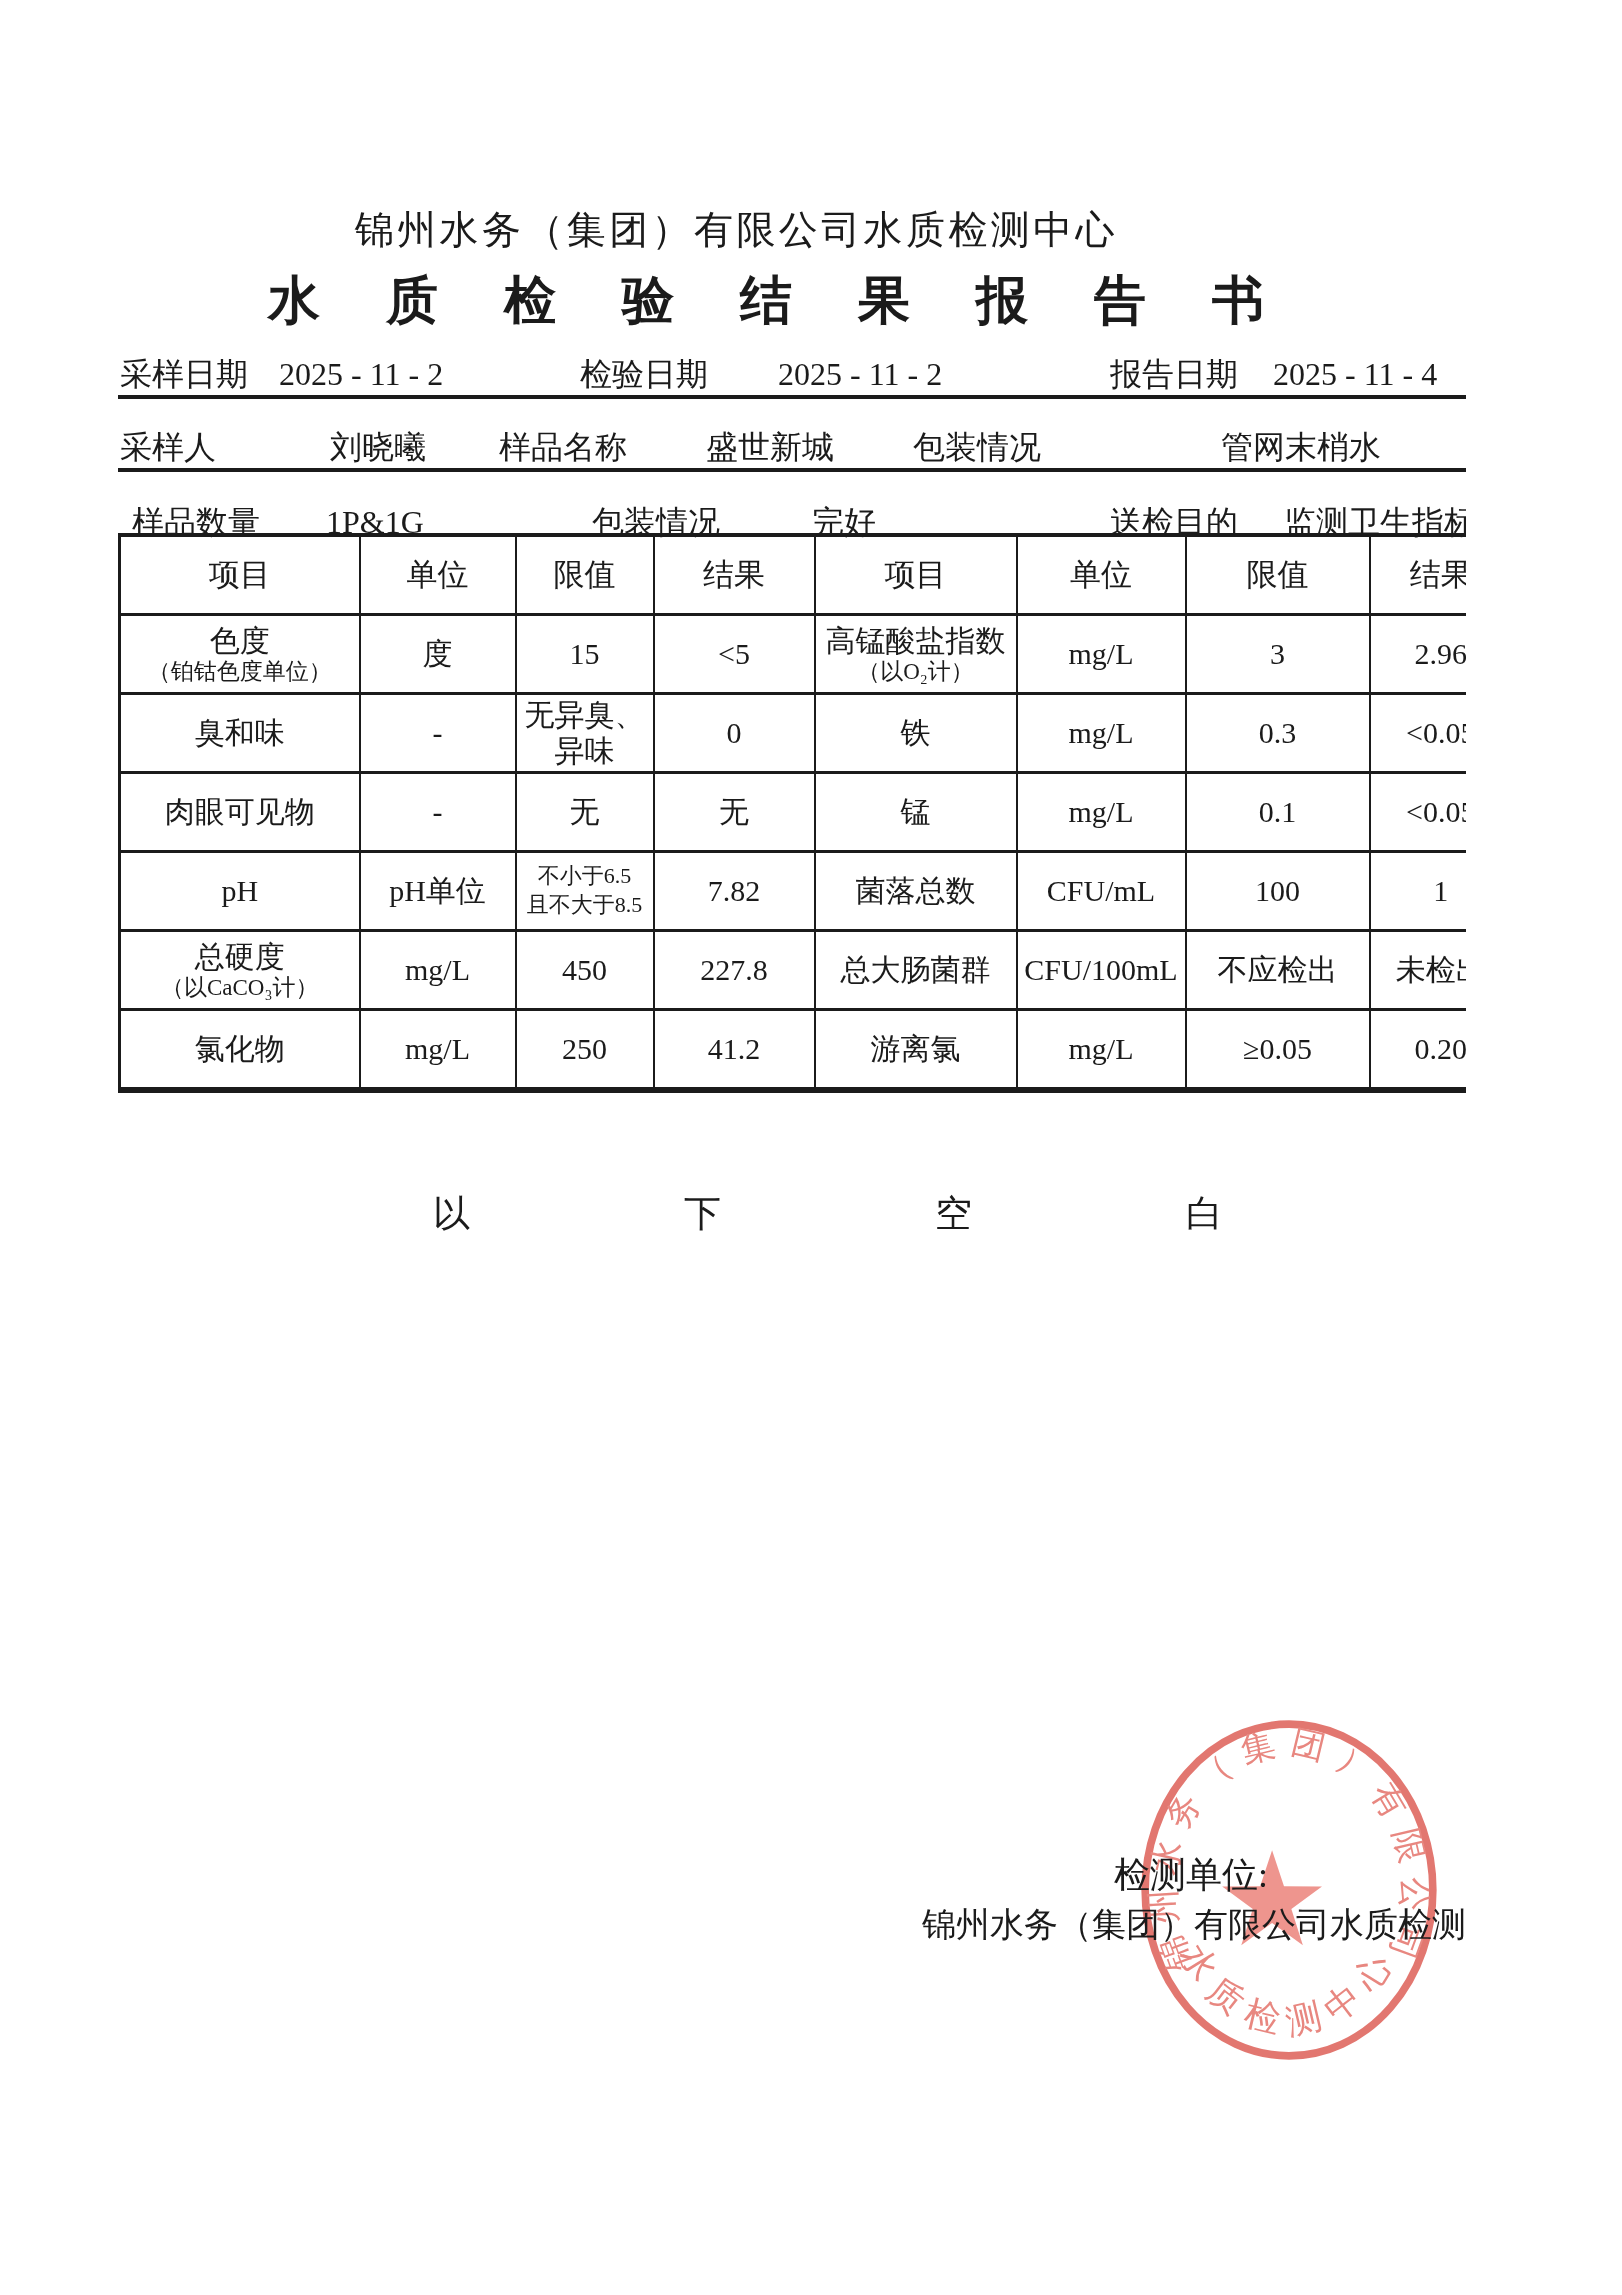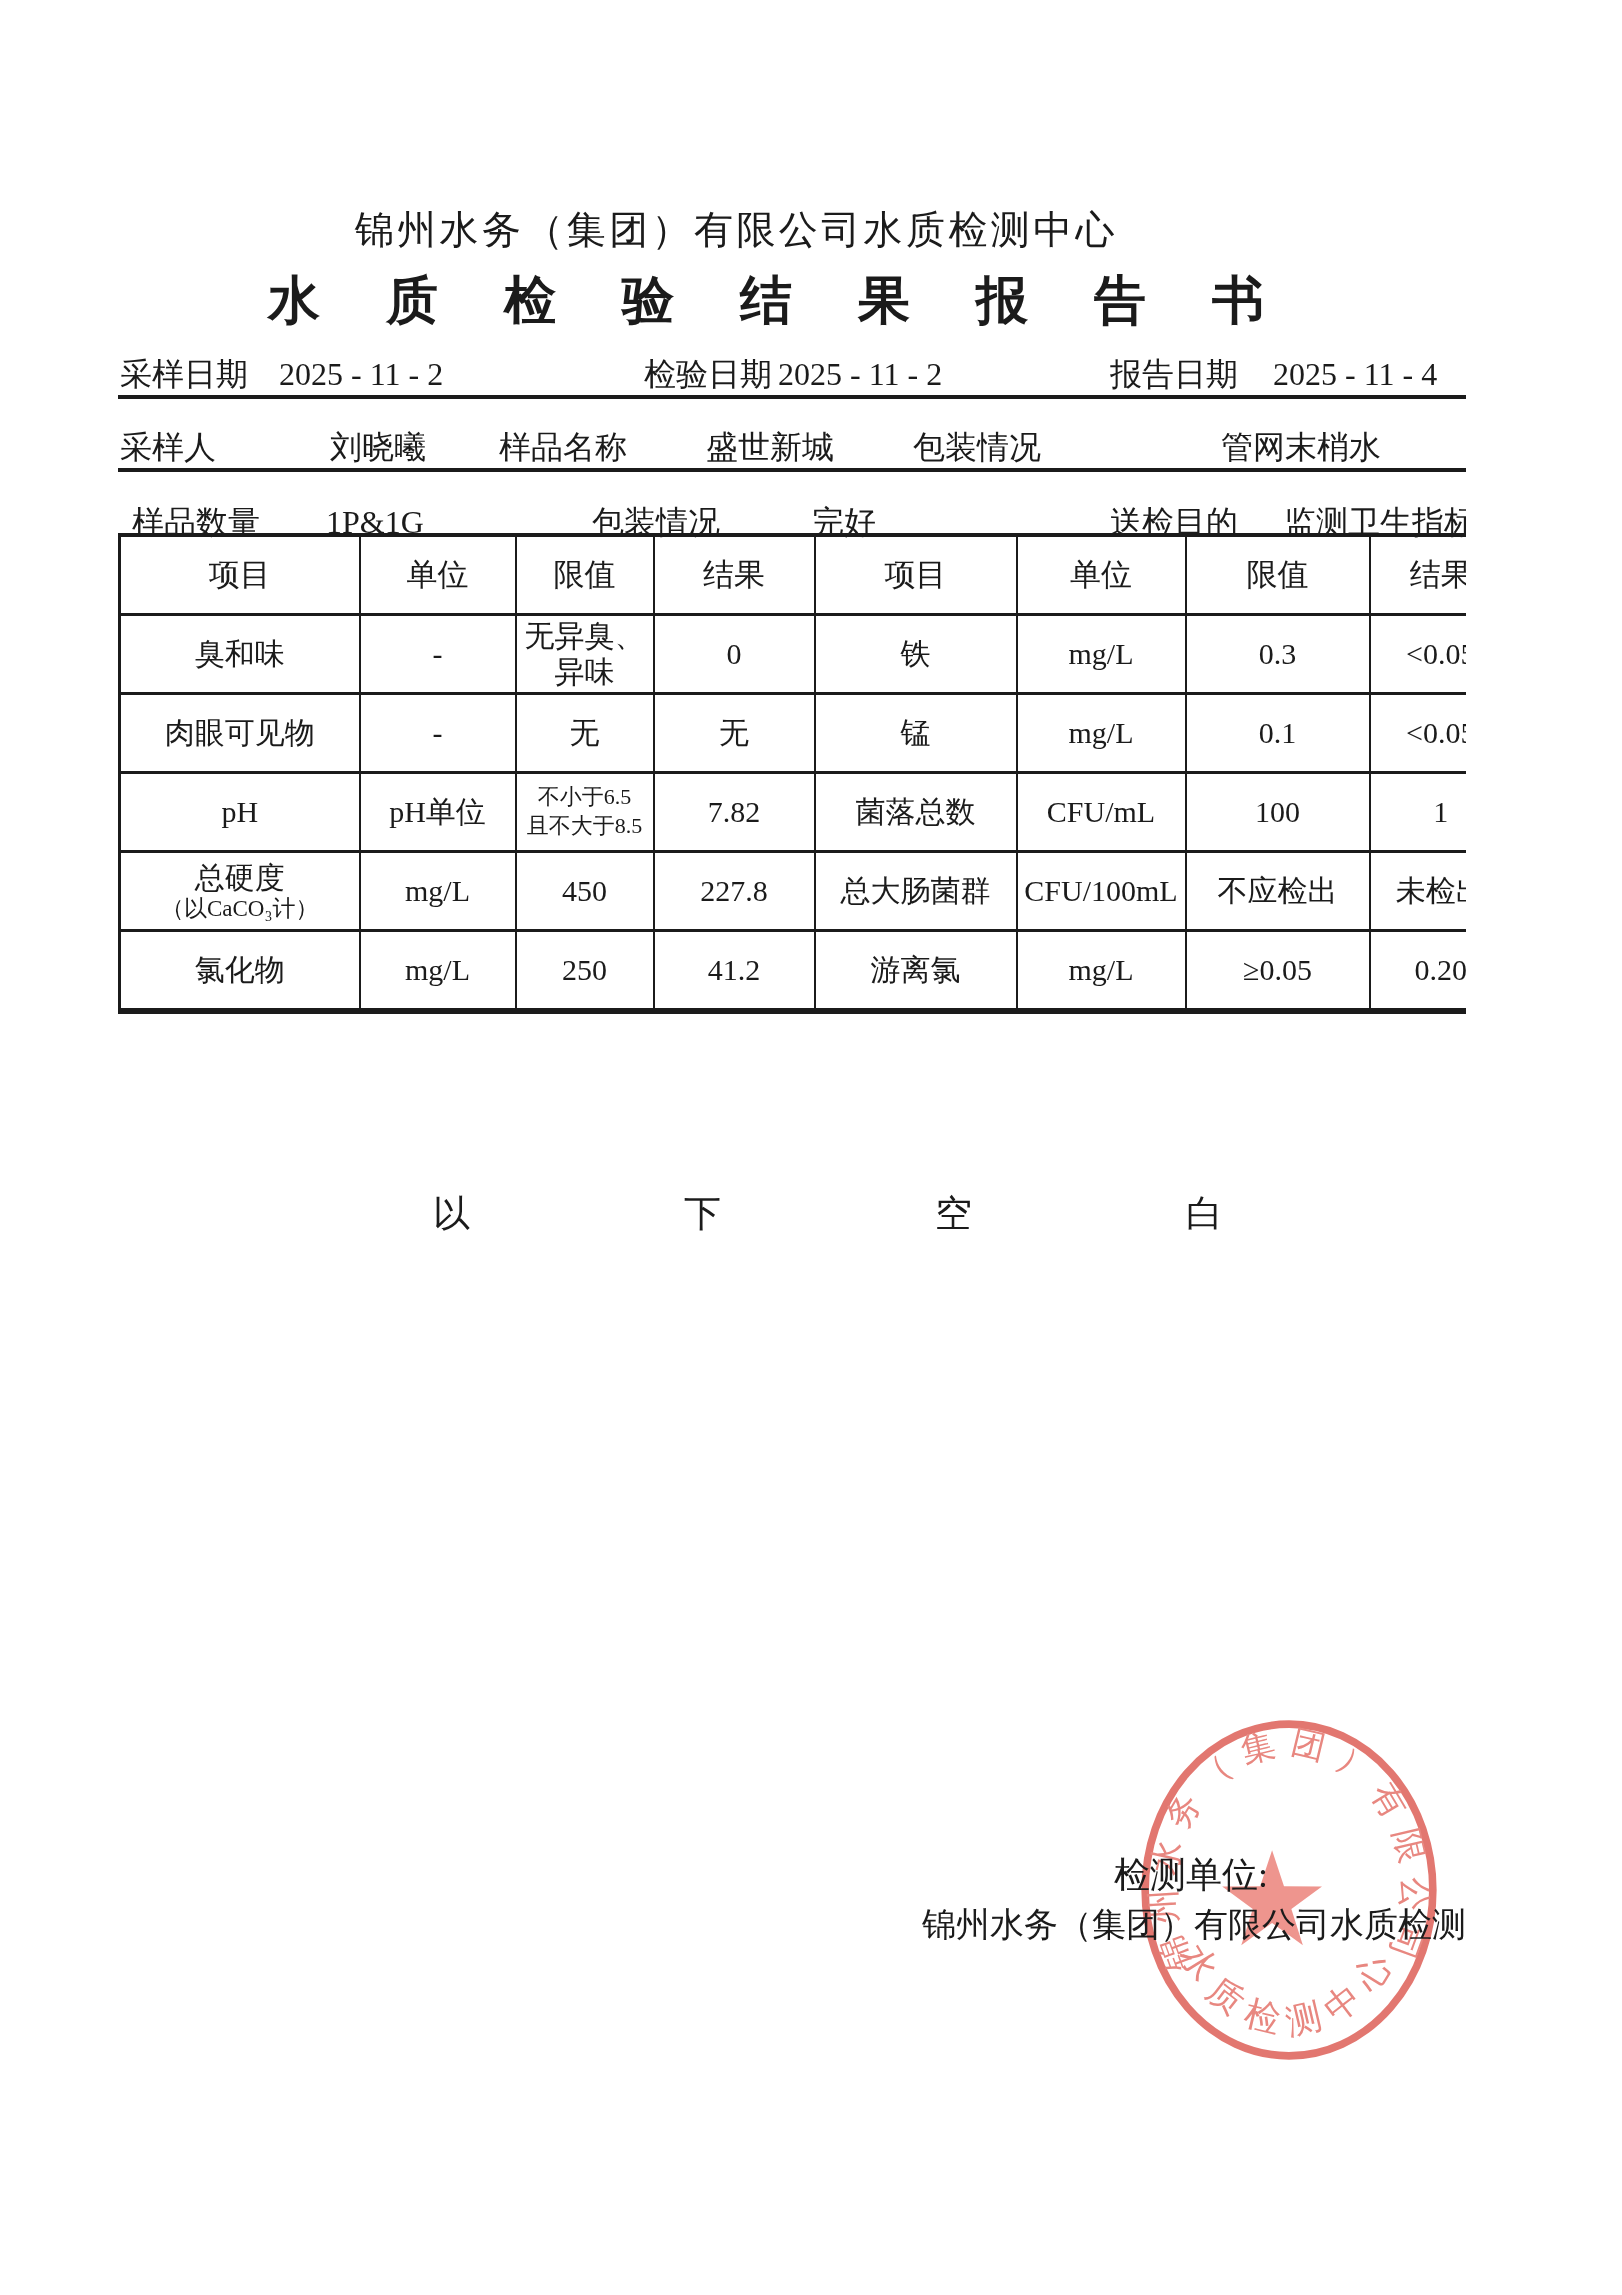--- a/index.html
+++ b/index.html
@@ -43,21 +43,21 @@
 </head>
 <body>
 
 <div class="page">
 
   <div class="org-title">锦州水务（集团）有限公司水质检测中心</div>
   <div class="report-title">水质检验结果报告书</div>
 
   <span class="m" style="left:120px;top:358px">采样日期</span>
   <span class="m" style="left:279px;top:358px">2025 - 11 - 2</span>
-  <span class="m" style="left:644px;top:358px">检验日期</span>
+  <span class="m" style="left:580px;top:358px">检验日期</span>
   <span class="m" style="left:778px;top:358px">2025 - 11 - 2</span>
   <span class="m" style="left:1110px;top:358px">报告日期</span>
   <span class="m" style="left:1273px;top:358px">2025 - 11 - 4</span>
   <div class="rule" style="top:395px"></div>
 
   <span class="m" style="left:120px;top:431px">采样人</span>
   <span class="m" style="left:330px;top:431px">刘晓曦</span>
   <span class="m" style="left:499px;top:431px">样品名称</span>
   <span class="m" style="left:706px;top:431px">盛世新城</span>
   <span class="m" style="left:913px;top:431px">包装情况</span>
@@ -88,20 +88,36 @@
           <th>单位</th>
           <th>限值</th>
           <th>结果</th>
           <th>项目</th>
           <th>单位</th>
           <th>限值</th>
           <th>结果</th>
         </tr>
       </thead>
     <tbody>
+        <tr>
+          <td>
+            <div class="c-main">色度</div>
+            <div class="c-note">（铂钴色度单位）</div>
+          </td>
+          <td>度</td>
+          <td>15</td>
+          <td>&lt;5</td>
+          <td>
+            <div class="c-main">高锰酸盐指数</div>
+            <div class="c-note">（以O₂计）</div>
+          </td>
+          <td>mg/L</td>
+          <td>3</td>
+          <td>2.96</td>
+        </tr>
         <tr>
           <td>臭和味</td>
           <td>-</td>
           <td>
             <div class="c-main">无异臭、</div>
             <div class="c-main">异味</div>
           </td>
           <td>0</td>
           <td>铁</td>
           <td>mg/L</td>

